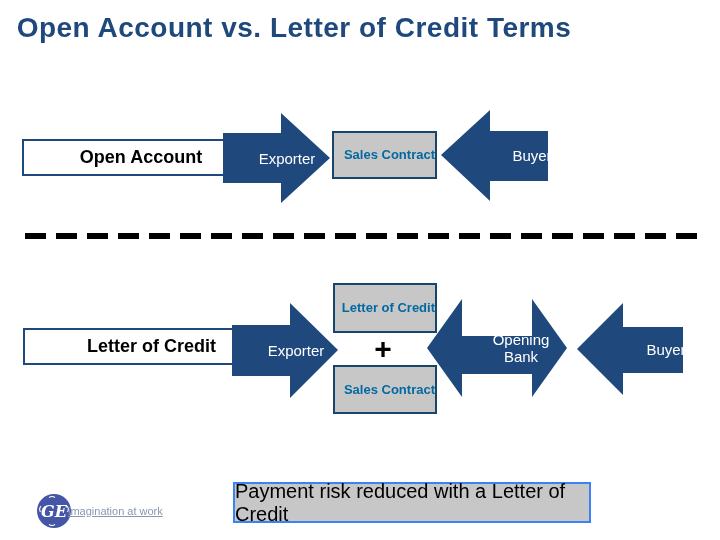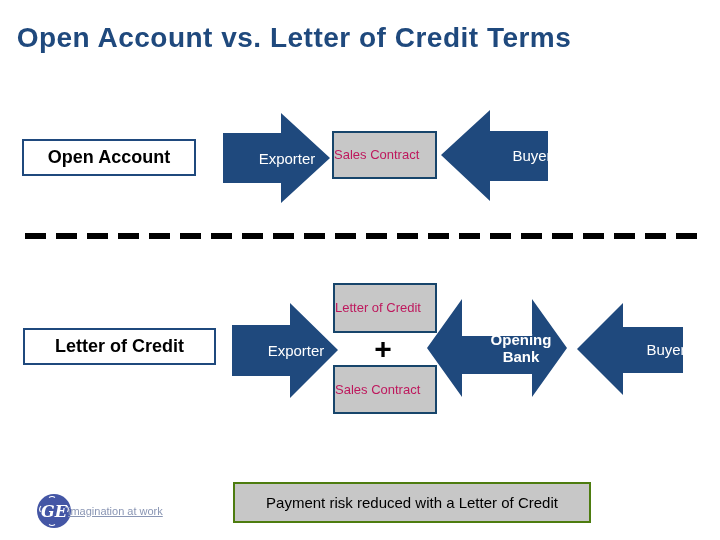--- a/index.html
+++ b/index.html
@@ -11,39 +11,39 @@
   }
   html,body{margin:0;padding:0;}
   body{
     width:720px;height:540px;background:#FFFFFF;overflow:hidden;
     font-family:"Liberation Sans", sans-serif;position:relative;
   }
   .slide{position:absolute;inset:0;width:720px;height:540px;}
   .abs{position:absolute;}
 
   .slide-title{
-    left:0;top:22px;width:588px;text-align:center;
+    left:0;top:12px;width:588px;text-align:center;
     font-size:28px;font-weight:bold;color:var(--title-text);
     letter-spacing:0.5px;
   }
 
   .label-box{
     background:#FFFFFF;border:2px solid var(--navy);
     display:flex;align-items:center;justify-content:center;
-    font-size:18px;font-weight:bold;color:#000000;
+    font-size:18px;font-weight:bold;color:#000000;padding-left:32px;
   }
   .grey-box{
     background:var(--grey-fill);border:2px solid #17456B;
-    display:flex;align-items:center;justify-content:flex-start;text-align:center;
-    font-size:13px;font-weight:normal;color:#be185d;line-height:16px;
+    display:flex;align-items:center;justify-content:flex-end;text-align:center;
+    font-size:13px;font-weight:bold;color:#0369a1;line-height:16px;
   }
   .caption-box{
-    background:var(--grey-fill);border:2px solid #4d7c0f;
+    background:var(--grey-fill);border:2px solid #3b82f6;
     display:flex;align-items:center;justify-content:center;
-    font-size:15px;color:#000000;
+    font-size:20px;color:#000000;
   }
 
   .arrow{display:block;}
   .arrow polygon{fill:var(--navy);}
   .arrow-wrap{position:absolute;}
   .arrow-label{
     position:absolute;display:flex;align-items:center;justify-content:center;
     color:#FFFFFF;font-size:15px;text-align:center;line-height:17px;padding-left:48px;
   }
 
@@ -109,21 +109,21 @@
   </div>
 
   <div class="abs plus">
     <span>+</span>
   </div>
 
   <div class="abs grey-box" style="left:333px;top:365px;width:100px;height:45px;">
     <span>Sales Contract</span>
   </div>
 
-  <div class="arrow-wrap" style="left:427px;top:299px;width:140px;height:98px;font-weight:bold;">
+  <div class="arrow-wrap" style="left:427px;top:299px;width:140px;height:98px;">
     <svg class="arrow" width="140" height="98" viewBox="0 0 140 98">
       <polygon points="0,49 35,0 35,37 105,37 105,0 140,49 105,98 105,75 35,75 35,98"></polygon>
     </svg>
     <div class="arrow-label" style="left:30px;right:30px;top:0;bottom:0;">Opening Bank</div>
   </div>
 
   <div class="arrow-wrap" style="left:577px;top:303px;width:106px;height:92px;">
     <svg class="arrow" width="106" height="92" viewBox="0 0 106 92">
       <polygon points="106,24 46,24 46,0 0,46 46,92 46,70 106,70"></polygon>
     </svg>

